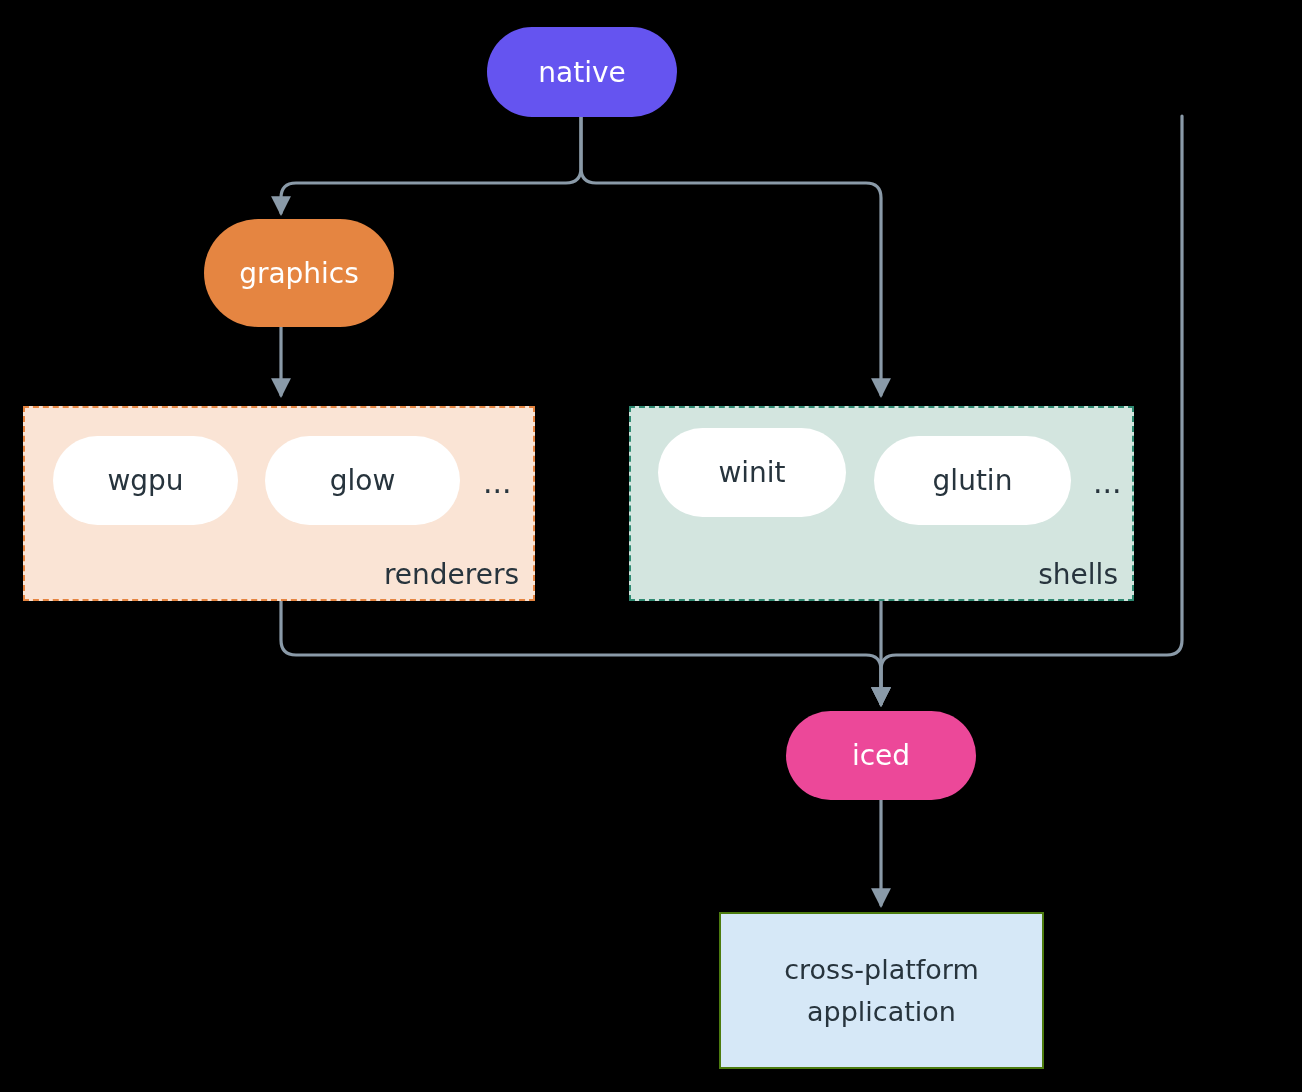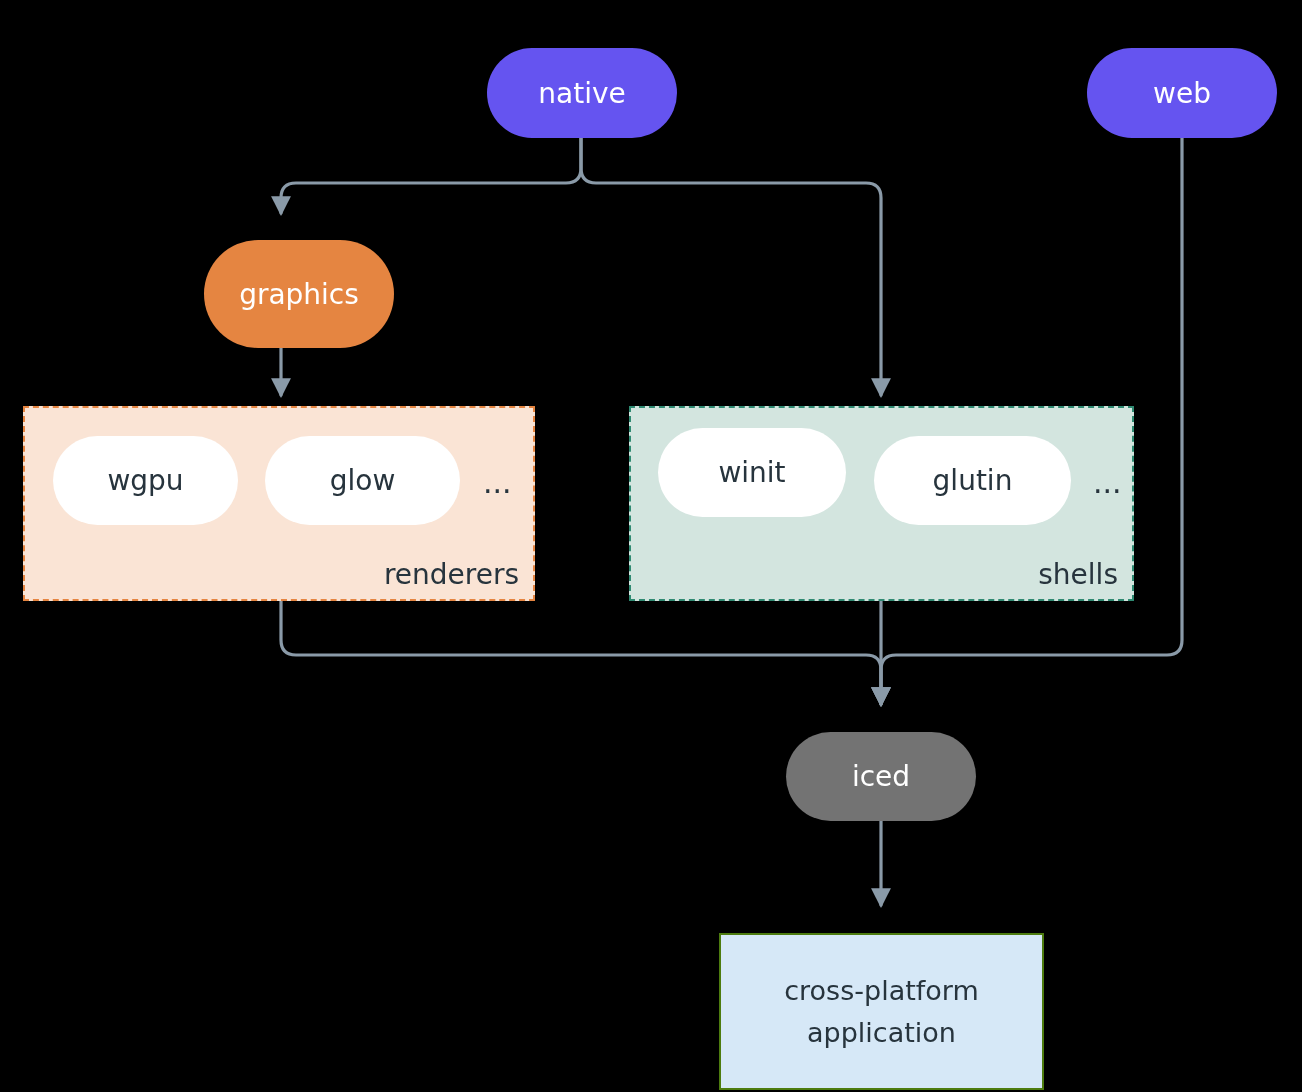--- a/index.html
+++ b/index.html
@@ -23,37 +23,36 @@
     height: 1092px;
     pointer-events: none;
   }
   .node {
     position: absolute;
     display: flex;
     align-items: center;
     justify-content: center;
     box-sizing: border-box;
     text-align: center;
-    margin-top: 21px;
   }
   .pill {
     border-radius: 999px;
   }
   .node-native, .node-web {
     background: #6554f0;
     color: #ffffff;
     font-size: 28px;
   }
   .node-graphics {
     background: #e58541;
     color: #ffffff;
     font-size: 28px;
   }
   .node-iced {
-    background: #737373;
+    background: #ec4899;
     color: #ffffff;
     font-size: 28px;
   }
   .node-app {
     background: #d6e8f7;
     border: 2px solid #4d7c0f;
     color: #27343d;
     font-size: 27px;
     line-height: 1.55;
   }
@@ -121,23 +120,20 @@
       <path d="M 1182 116 L 1182 640 Q 1182 655 1167 655 L 896 655 Q 881 655 881 670 L 881 704" marker-end="url(#arrow)"></path>
 
       <path d="M 881 800 L 881 905" marker-end="url(#arrow)"></path>
     </g>
   </svg>
 
   <div class="node pill node-native" style="left:487px; top:27px; width:190px; height:90px;">
     <span>native</span>
   </div>
 
-  <div class="node pill node-web" style="left:1087px; top:27px; width:190px; height:90px;">
-    <span>web</span>
-  </div>
 
   <div class="node pill node-graphics" style="left:204px; top:219px; width:190px; height:108px;">
     <span>graphics</span>
   </div>
 
   <div class="group group-renderers" style="left:23px; top:406px; width:512px; height:195px;">
     <div class="leaf" style="left:28px; top:28px; width:185px; height:89px;">
       <span>wgpu</span>
     </div>
     <div class="leaf" style="left:240px; top:28px; width:195px; height:89px;">

